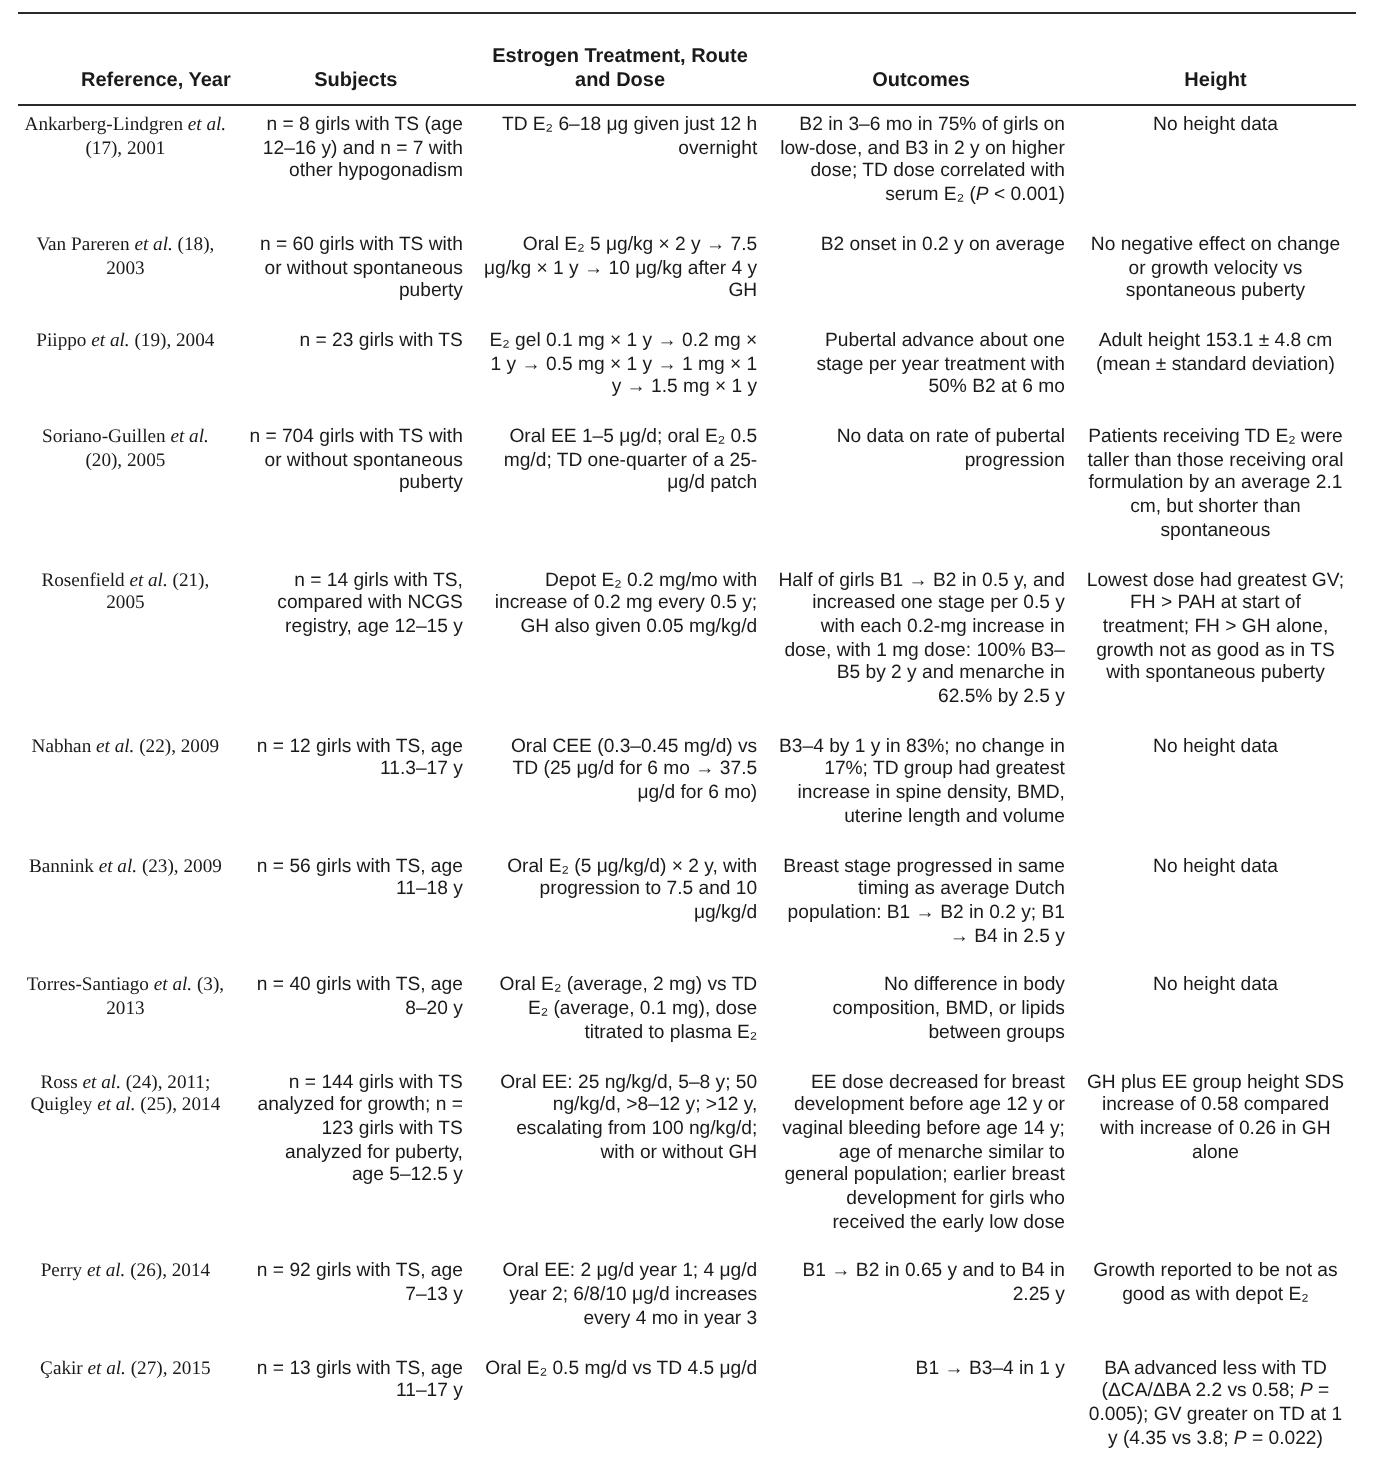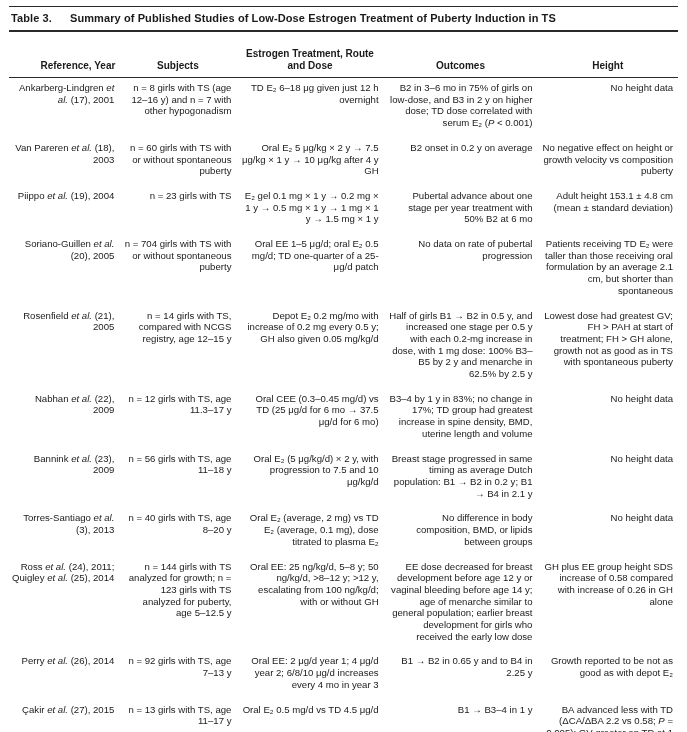--- a/index.html
+++ b/index.html
@@ -50,33 +50,30 @@
     line-height: 1.2;
   }
   th.h-ref { text-align: right; padding-left: 2px; }
   td {
     font-size: 9.6px;
     line-height: 1.22;
     vertical-align: top;
     padding: 4px 5px 9px 5px;
     word-wrap: break-word;
   }
-  td.ref    { text-align: right; padding-left: 2px; }
+  td.ref    { text-align: center; padding-left: 2px; font-family: Liberation Serif, serif; }
   td.center { text-align: right; }
-  td.left   { text-align: right; }
+  td.left   { text-align: center; }
 </style>
 </head>
 <body>
 
 <div class="page">
   <div class="table-wrap">
 
-    <div class="table-title">
-      <span class="label">Table 3.</span><span>Summary of Published Studies of Low-Dose Estrogen Treatment of Puberty Induction in TS</span>
-    </div>
 
     <table>
       <colgroup>
         <col class="c-ref">
           <col class="c-sub">
           <col class="c-trt">
           <col class="c-out">
           <col class="c-hgt">
       </colgroup>
       <thead>
@@ -94,21 +91,21 @@
             <td class="center">n = 8 girls with TS (age 12–16 y) and n = 7 with other hypogonadism</td>
             <td class="center">TD E₂ 6–18 μg given just 12 h overnight</td>
             <td class="center">B2 in 3–6 mo in 75% of girls on low-dose, and B3 in 2 y on higher dose; TD dose correlated with serum E₂ (<i>P</i> &lt; 0.001)</td>
             <td class="left">No height data</td>
           </tr>
           <tr>
             <td class="ref">Van Pareren <i>et al.</i> (18), 2003</td>
             <td class="center">n = 60 girls with TS with or without spontaneous puberty</td>
             <td class="center">Oral E₂ 5 μg/kg × 2 y → 7.5 μg/kg × 1 y → 10 μg/kg after 4 y GH</td>
             <td class="center">B2 onset in 0.2 y on average</td>
-            <td class="left">No negative effect on height or growth velocity vs composition puberty</td>
+            <td class="left">No negative effect on change or growth velocity vs spontaneous puberty</td>
           </tr>
           <tr>
             <td class="ref">Piippo <i>et al.</i> (19), 2004</td>
             <td class="center">n = 23 girls with TS</td>
             <td class="center">E₂ gel 0.1 mg × 1 y → 0.2 mg × 1 y → 0.5 mg × 1 y → 1 mg × 1 y → 1.5 mg × 1 y</td>
             <td class="center">Pubertal advance about one stage per year treatment with 50% B2 at 6 mo</td>
             <td class="left">Adult height 153.1 ± 4.8 cm (mean ± standard deviation)</td>
           </tr>
           <tr>
             <td class="ref">Soriano-Guillen <i>et al.</i> (20), 2005</td>
@@ -128,21 +125,21 @@
             <td class="ref">Nabhan <i>et al.</i> (22), 2009</td>
             <td class="center">n = 12 girls with TS, age 11.3–17 y</td>
             <td class="center">Oral CEE (0.3–0.45 mg/d) vs TD (25 μg/d for 6 mo → 37.5 μg/d for 6 mo)</td>
             <td class="center">B3–4 by 1 y in 83%; no change in 17%; TD group had greatest increase in spine density, BMD, uterine length and volume</td>
             <td class="left">No height data</td>
           </tr>
           <tr>
             <td class="ref">Bannink <i>et al.</i> (23), 2009</td>
             <td class="center">n = 56 girls with TS, age 11–18 y</td>
             <td class="center">Oral E₂ (5 μg/kg/d) × 2 y, with progression to 7.5 and 10 μg/kg/d</td>
-            <td class="center">Breast stage progressed in same timing as average Dutch population: B1 → B2 in 0.2 y; B1 → B4 in 2.1 y</td>
+            <td class="center">Breast stage progressed in same timing as average Dutch population: B1 → B2 in 0.2 y; B1 → B4 in 2.5 y</td>
             <td class="left">No height data</td>
           </tr>
           <tr>
             <td class="ref">Torres-Santiago <i>et al.</i> (3), 2013</td>
             <td class="center">n = 40 girls with TS, age 8–20 y</td>
             <td class="center">Oral E₂ (average, 2 mg) vs TD E₂ (average, 0.1 mg), dose titrated to plasma E₂</td>
             <td class="center">No difference in body composition, BMD, or lipids between groups</td>
             <td class="left">No height data</td>
           </tr>
           <tr>

